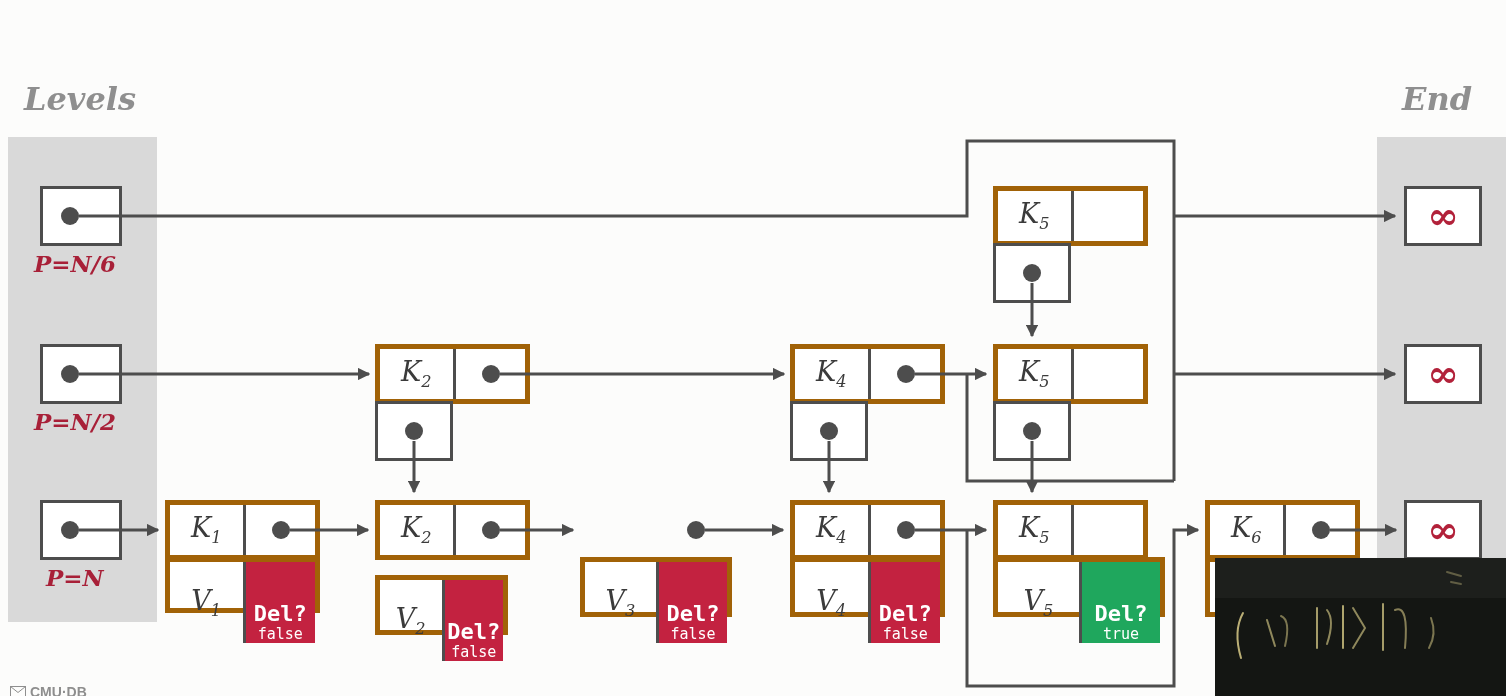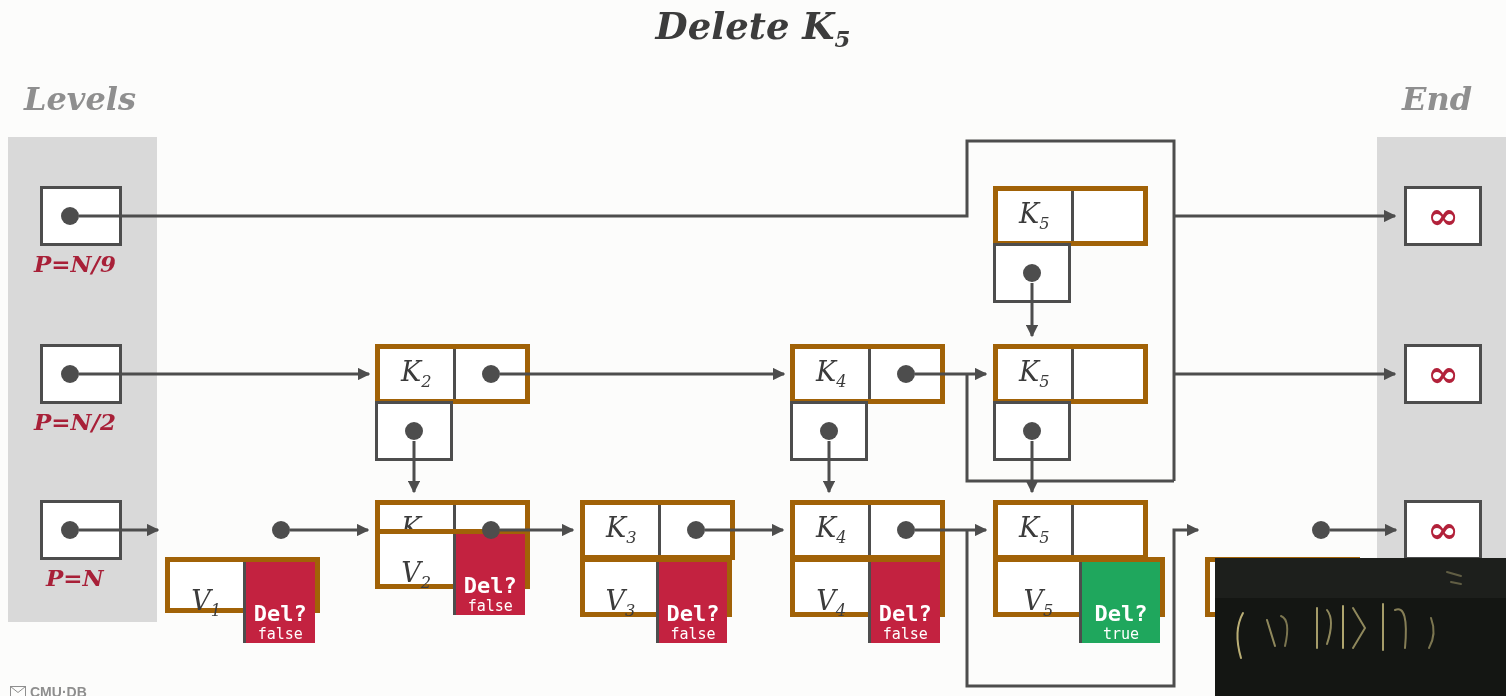--- a/index.html
+++ b/index.html
@@ -32,26 +32,25 @@
         font-family:"Liberation Sans",sans-serif;font-weight:bold;font-size:14px;color:#8e8e8e;}
 </style>
 </head>
 <body>
 
 <div id="stage">
 
   <div class="strip" style="left:8px;top:137px;width:149px;height:485px"></div>
   <div class="strip" style="left:1377px;top:137px;width:129px;height:485px"></div>
 
-  <div class="title"><span>Delete K</span><sub>5</sub></div>
   <div class="hdr" style="left:24px;top:80px">Levels</div>
   <div class="hdr" style="left:1402px;top:80px">End</div>
 
   <div class="box" style="left:40px;top:186px;width:82px;height:60px"></div>
-  <div class="plabel" style="left:34px;top:250px">P=N/9</div>
+  <div class="plabel" style="left:34px;top:250px">P=N/6</div>
   <div class="box" style="left:40px;top:344px;width:82px;height:60px"></div>
   <div class="plabel" style="left:34px;top:408px">P=N/2</div>
   <div class="box" style="left:40px;top:500px;width:82px;height:60px"></div>
   <div class="plabel" style="left:46px;top:564px">P=N</div>
 
   <div class="box infbox" style="left:1404px;top:186px;width:78px;height:60px">
       <span class="inf">∞</span>
     </div>
   <div class="box infbox" style="left:1404px;top:344px;width:78px;height:60px">
       <span class="inf">∞</span>
@@ -85,55 +84,61 @@
   <div class="box" style="left:790px;top:401px;width:78px;height:60px"></div>
 
   <div class="node" style="left:993px;top:344px;width:155px;height:60px">
     <div>
         <span class="key"><span>K</span><sub>5</sub></span>
       </div>
     <div class="cl"></div>
   </div>
   <div class="box" style="left:993px;top:401px;width:78px;height:60px"></div>
 
+  <div class="node" style="left:165px;top:500px;width:155px;height:60px">
+    <div>
+        <span class="key"><span>K</span><sub>1</sub></span>
+      </div>
+    <div class="cl"></div>
+  </div>
   <div class="node" style="left:375px;top:500px;width:155px;height:60px">
     <div>
         <span class="key"><span>K</span><sub>2</sub></span>
       </div>
     <div class="cl"></div>
   </div>
-  <div class="node" style="left:580px;top:500px;width:155px;height:60px">
-    <div>
-        <span class="key"><span>K</span><sub>3</sub></span>
-      </div>
-    <div class="cl"></div>
-  </div>
   <div class="node" style="left:790px;top:500px;width:155px;height:60px">
     <div>
         <span class="key"><span>K</span><sub>4</sub></span>
       </div>
     <div class="cl"></div>
   </div>
   <div class="node" style="left:993px;top:500px;width:155px;height:60px">
     <div>
         <span class="key"><span>K</span><sub>5</sub></span>
       </div>
     <div class="cl"></div>
   </div>
+  <div class="node" style="left:1205px;top:500px;width:155px;height:60px">
+    <div>
+        <span class="key"><span>K</span><sub>6</sub></span>
+      </div>
+    <div class="cl"></div>
+  </div>
 
   <div class="node" style="left:165px;top:557px;width:155px;height:56px">
     <div>
         <span class="key"><span>V</span><sub>1</sub></span>
       </div>
     <div class="cl delcell del-false">
         <span class="del-q">Del?</span>
         <span class="del-v it">false</span>
       </div>
   </div>
-  <div class="node" style="left:375px;top:529px;width:155px;height:60px">
+  <div class="node" style="left:375px;top:575px;width:133px;height:60px">
     <div>
         <span class="key"><span>V</span><sub>2</sub></span>
       </div>
     <div class="cl delcell del-false">
         <span class="del-q">Del?</span>
         <span class="del-v it">false</span>
       </div>
   </div>
   <div class="node" style="left:580px;top:557px;width:152px;height:60px">
     <div>

